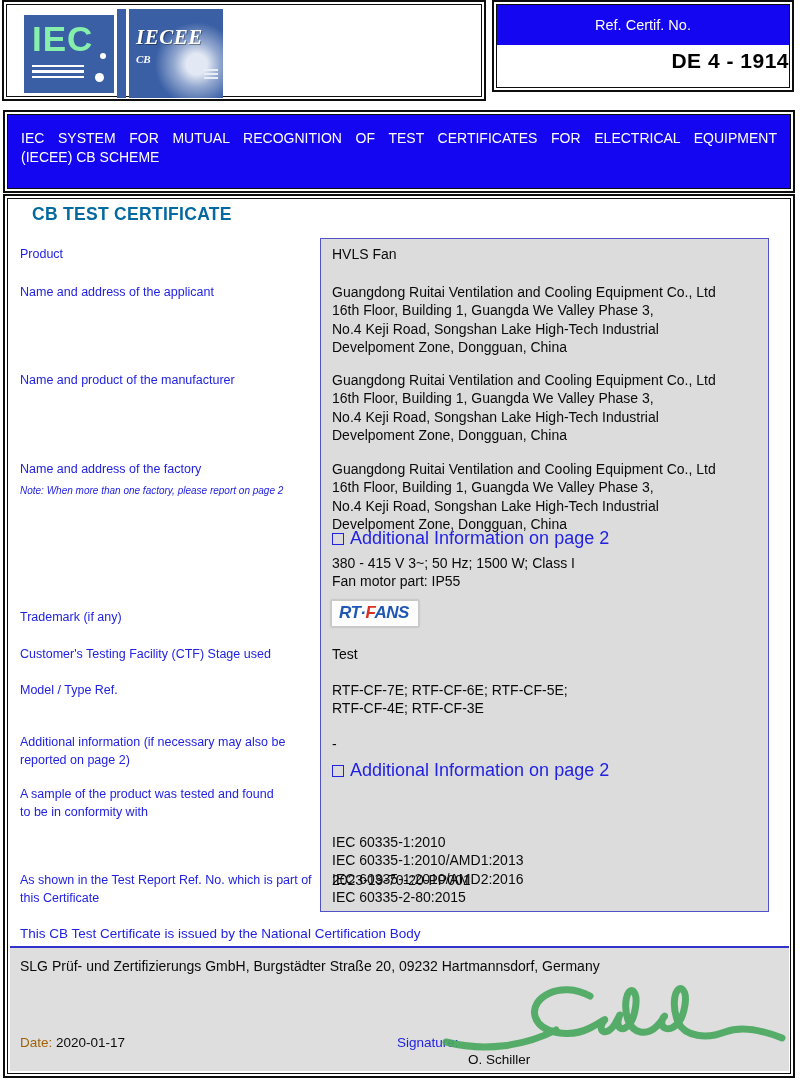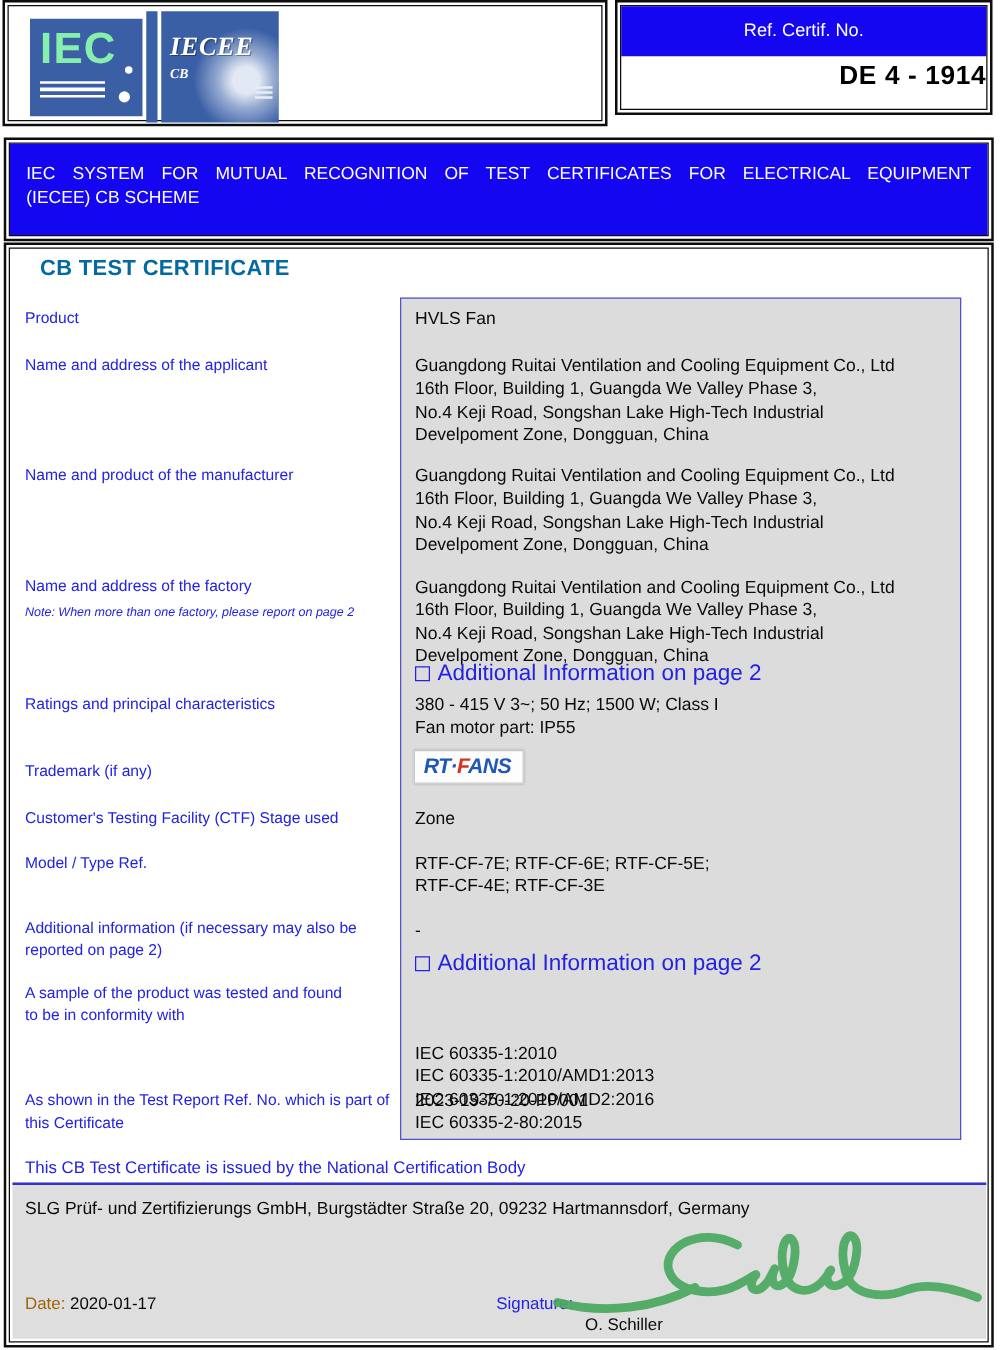--- a/index.html
+++ b/index.html
@@ -122,21 +122,20 @@
 
   <div class="title">CB TEST CERTIFICATE</div>
 
   <div class="value-box"></div>
 
   <div class="lbl" style="top:245px;">Product</div>
   <div class="lbl" style="top:283px;">Name and address of the applicant</div>
   <div class="lbl" style="top:371px;">Name and product of the manufacturer</div>
   <div class="lbl" style="top:460px;">Name and address of the factory</div>
   <div class="note">Note: When more than one factory, please report on page 2</div>
-  <div class="lbl" style="top:554px;">Ratings and principal characteristics</div>
   <div class="lbl" style="top:608px;">Trademark (if any)</div>
   <div class="lbl" style="top:645px;">Customer's Testing Facility (CTF) Stage used</div>
   <div class="lbl" style="top:681px;">Model / Type Ref.</div>
   <div class="lbl" style="top:733px;">Additional information (if necessary may also be
 reported on page 2)</div>
   <div class="lbl" style="top:785px;">A sample of the product was tested and found
 to be in conformity with</div>
   <div class="lbl" style="top:871px;">As shown in the Test Report Ref. No. which is part of
 this Certificate</div>
 
@@ -154,21 +153,21 @@
 No.4 Keji Road, Songshan Lake High-Tech Industrial
 Develpoment Zone, Dongguan, China</div>
   <div class="cbrow" style="top:528px;">
     <span class="cbx"></span><span>Additional Information on page 2</span>
   </div>
   <div class="val" style="top:554px;">380 - 415 V 3~; 50 Hz; 1500 W; Class I
 Fan motor part: IP55</div>
   <div class="tm">
     <span class="tm-blue">RT·</span><span class="tm-red">F</span><span class="tm-blue">ANS</span>
   </div>
-  <div class="val" style="top:645px;">Zone</div>
+  <div class="val" style="top:645px;">Test</div>
   <div class="val" style="top:681px;">RTF-CF-7E; RTF-CF-6E; RTF-CF-5E;
 RTF-CF-4E; RTF-CF-3E</div>
   <div class="val" style="top:735px;">-</div>
   <div class="cbrow" style="top:760px;">
     <span class="cbx"></span><span>Additional Information on page 2</span>
   </div>
   <div class="val" style="top:785px;margin-top:48px;">IEC 60335-1:2010
 IEC 60335-1:2010/AMD1:2013
 IEC 60335-1:2010/AMD2:2016
 IEC 60335-2-80:2015</div>

